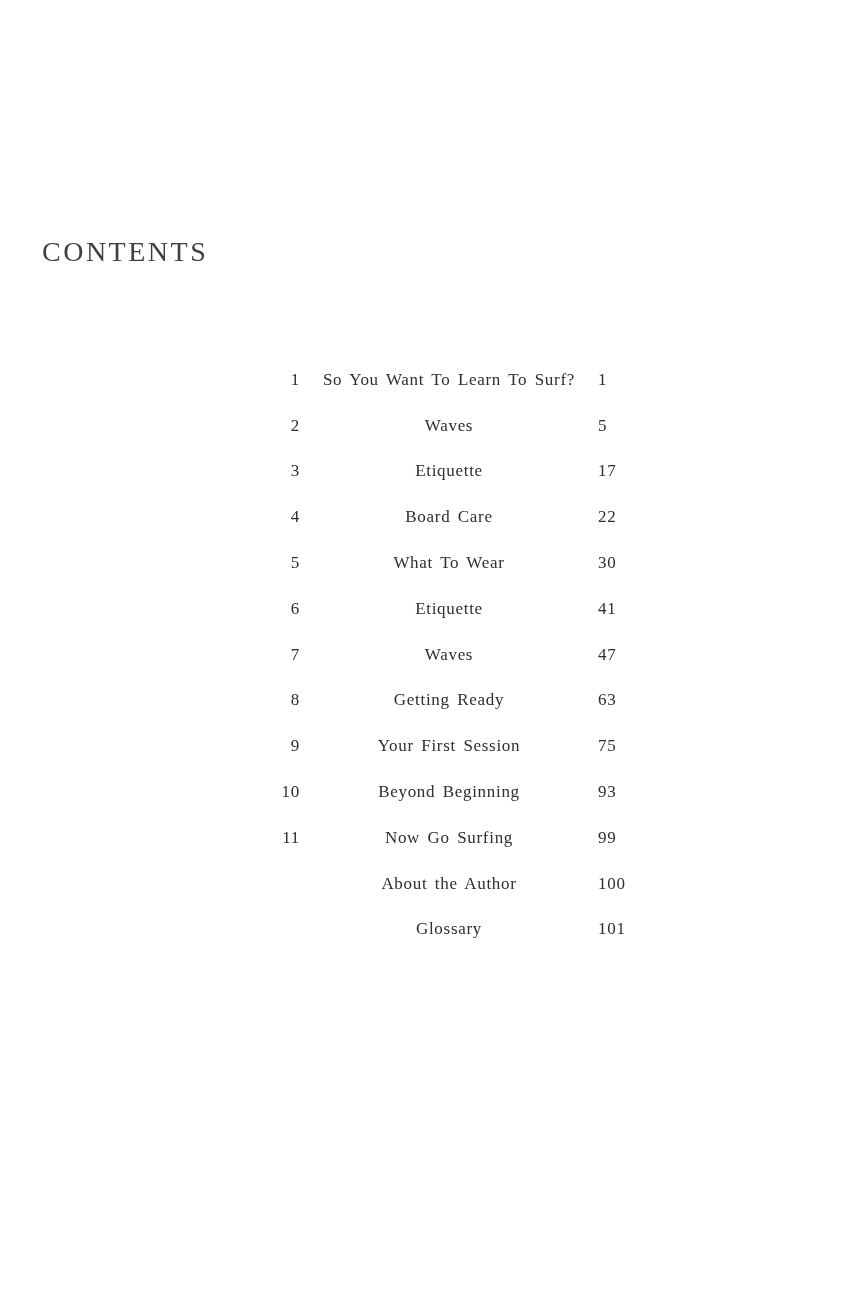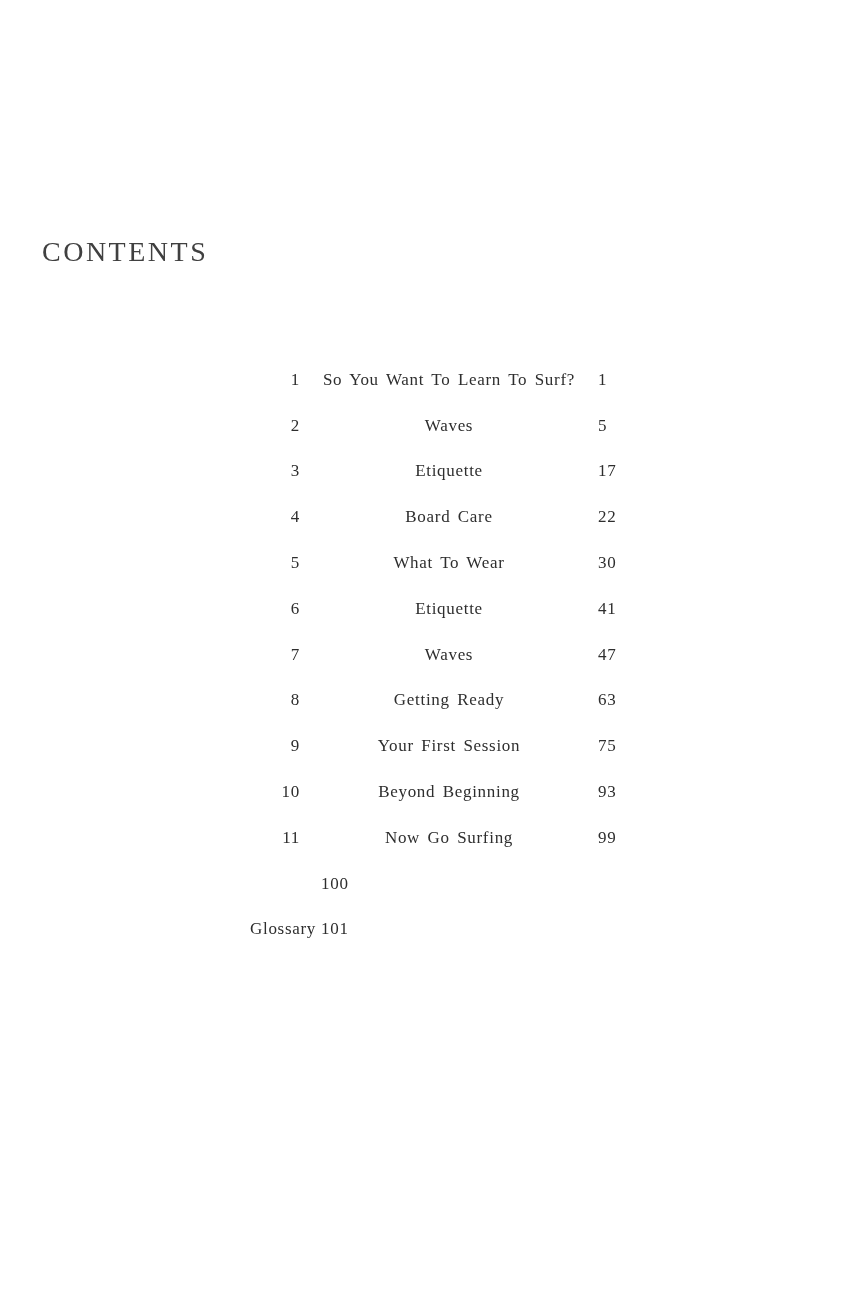--- a/index.html
+++ b/index.html
@@ -104,18 +104,19 @@
 
   <div class="toc-num">10</div>
   <div class="toc-title">Beyond Beginning</div>
   <div class="toc-page">93</div>
 
   <div class="toc-num">11</div>
   <div class="toc-title">Now Go Surfing</div>
   <div class="toc-page">99</div>
 
   <div class="toc-num"></div>
+  <div class="toc-title">About the Author</div>
   <div class="toc-page">100</div>
 
   <div class="toc-num"></div>
   <div class="toc-title">Glossary</div>
   <div class="toc-page">101</div>
 </div>
 
 </body></html>

